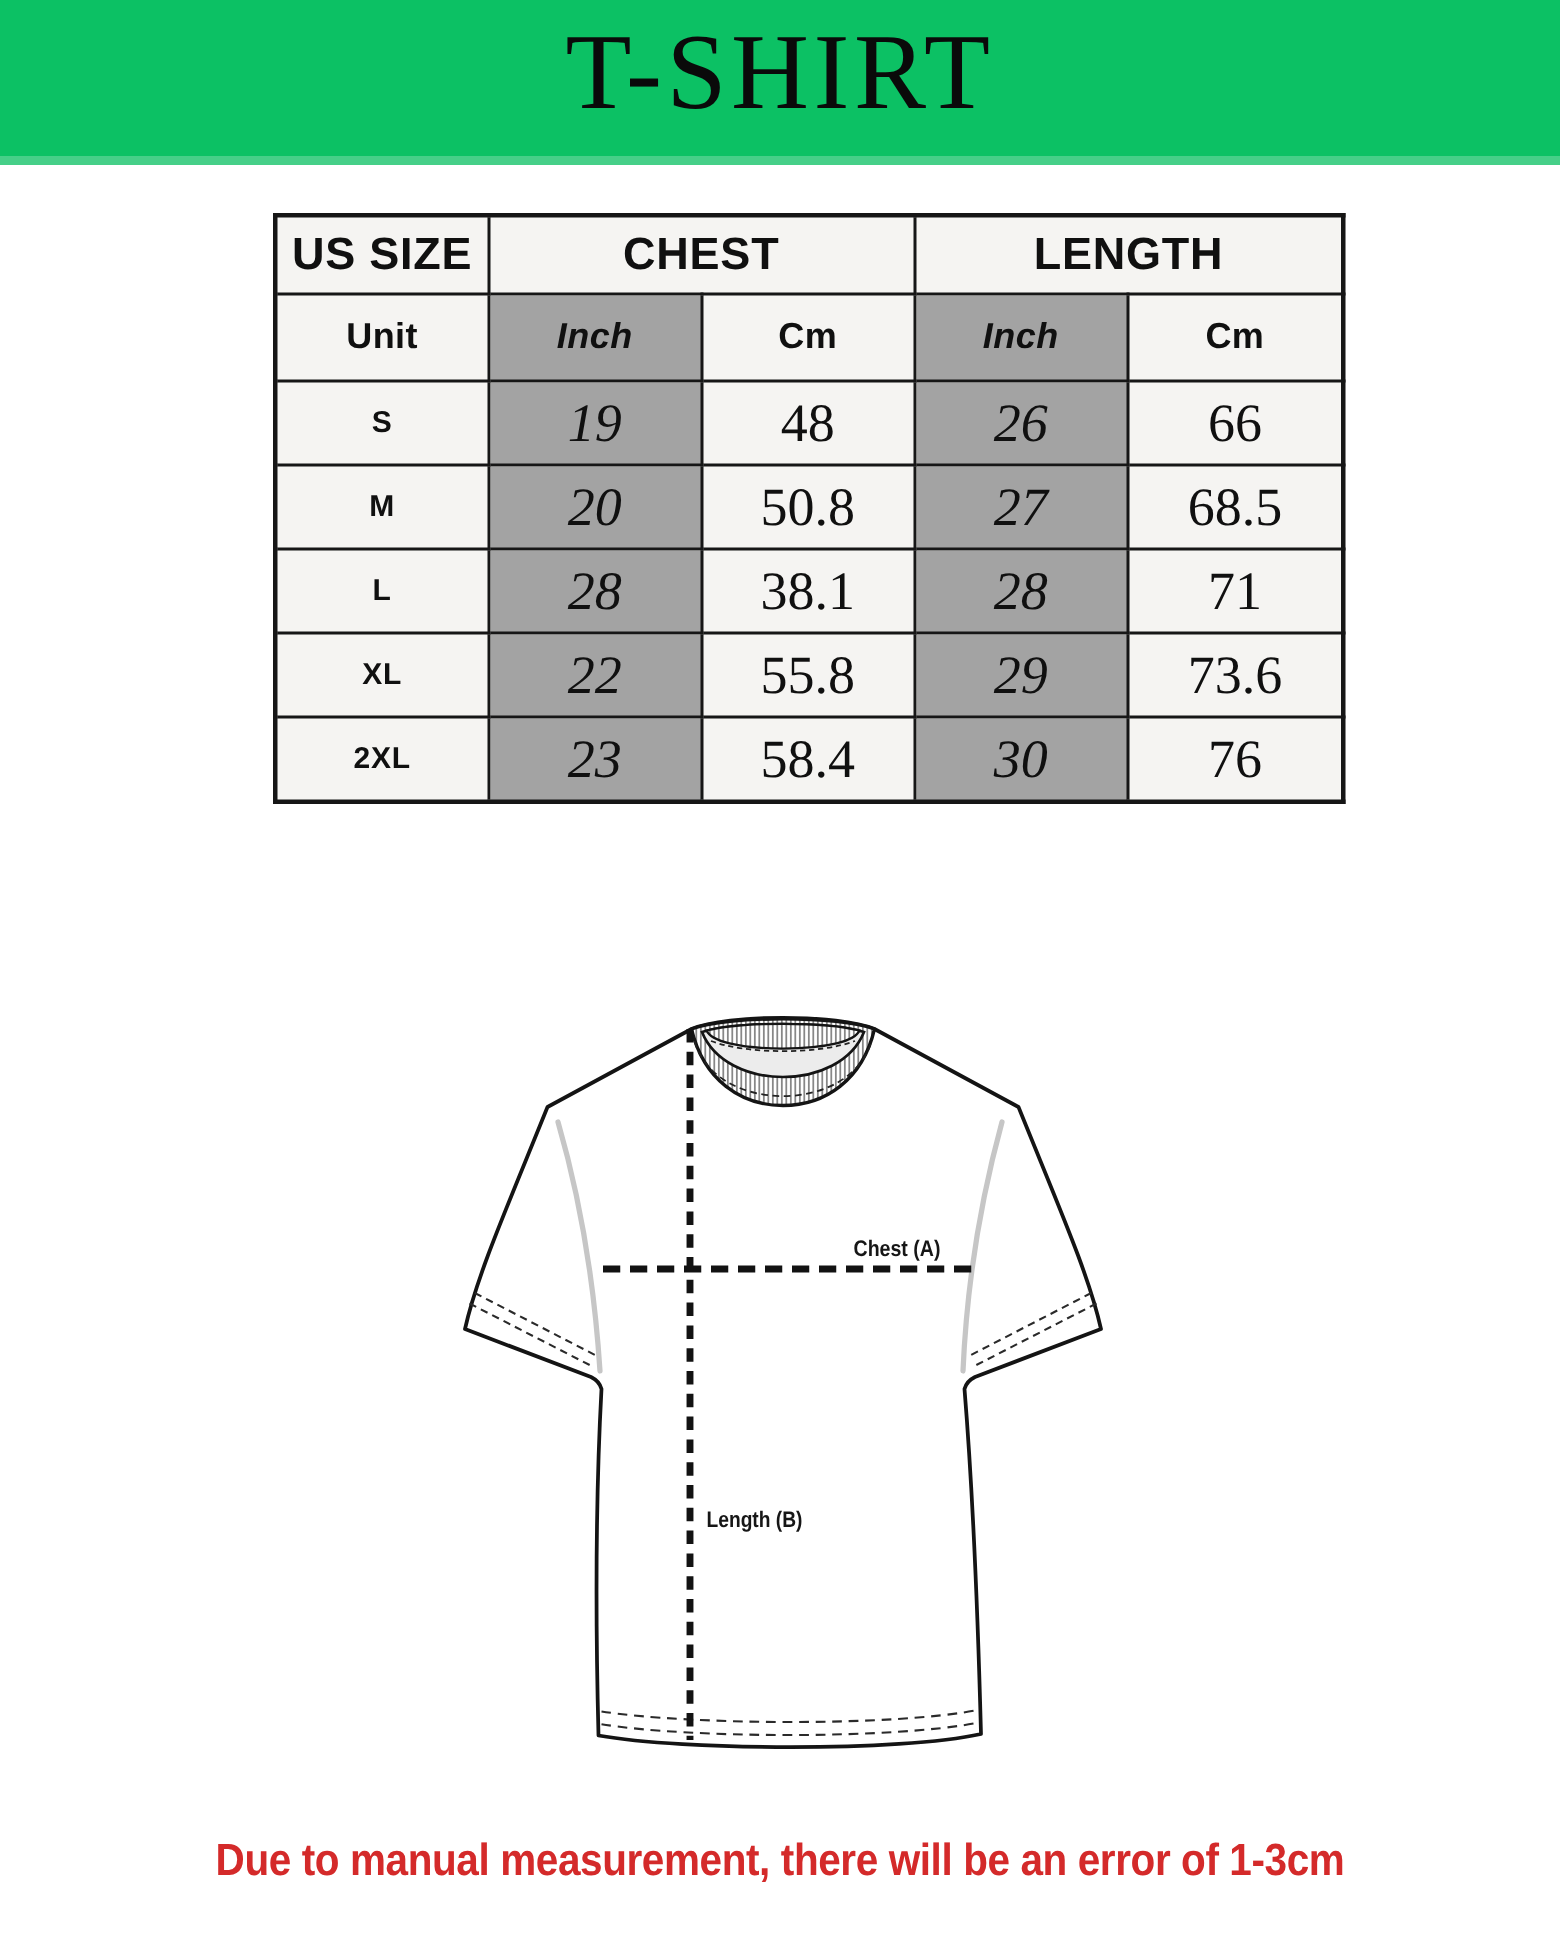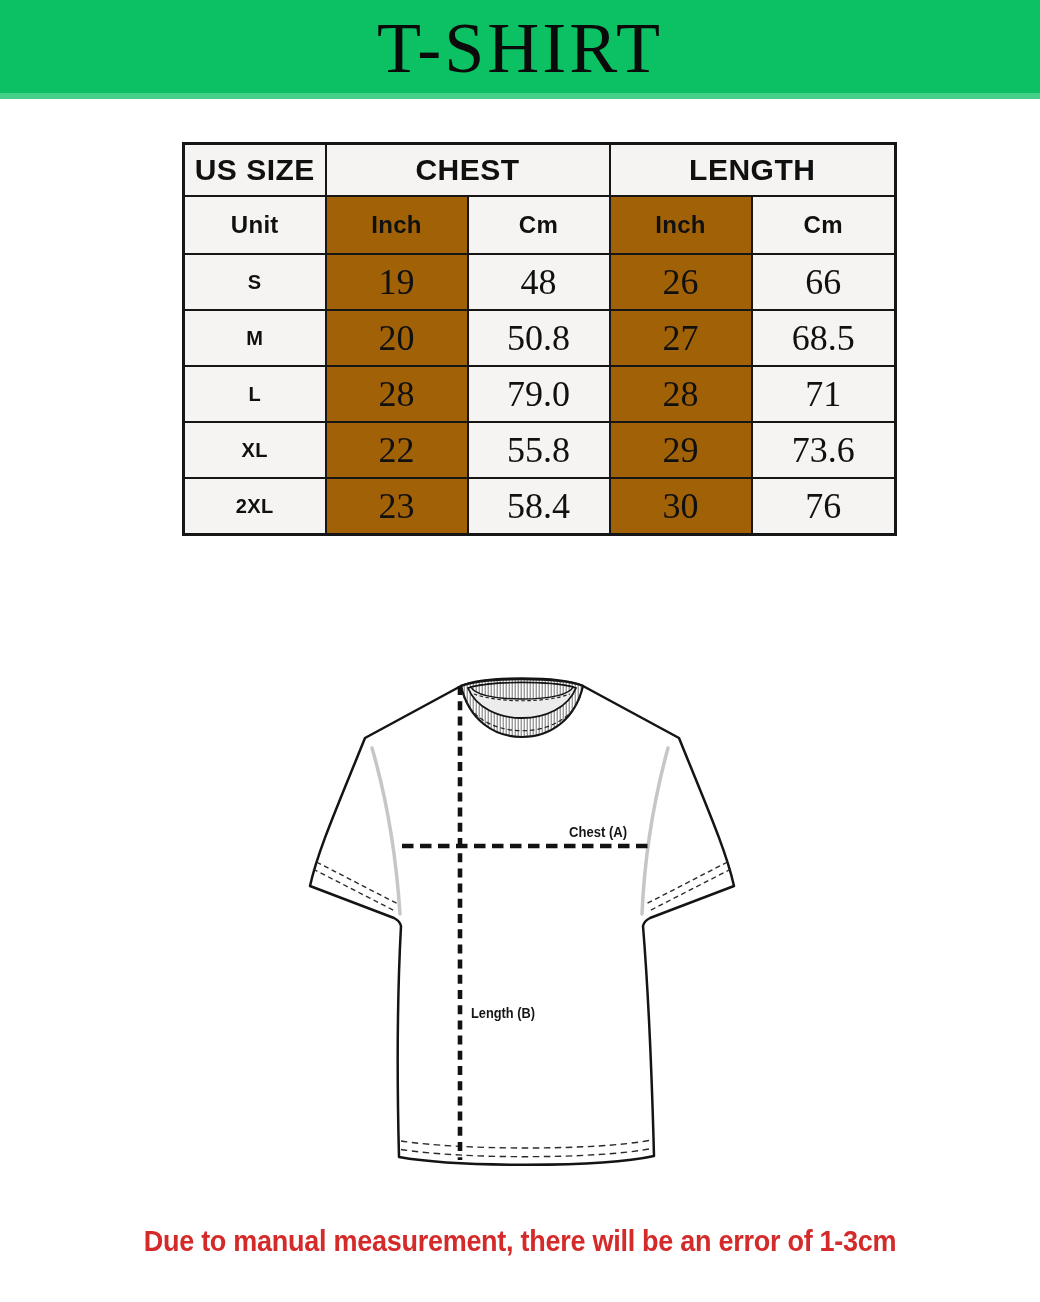--- a/index.html
+++ b/index.html
@@ -6,21 +6,21 @@
   .page{
     position:relative;
     width:1040px;height:1302px;
     background:#ffffff;
     overflow:hidden;
     font-family:"Liberation Sans",sans-serif;
   }
 
   
   .banner{
-    position:absolute;top:0;left:0;width:1040px;height:99px;
+    position:absolute;top:0;left:0;width:1040px;height:110px;
     background:#0cc164;
   }
   .banner-edge{
     position:absolute;bottom:0;left:0;width:100%;height:6px;
     background:#46cf88;
   }
   .title{
     margin:0;height:93px;line-height:97px;
     text-align:center;
     font-family:"Liberation Serif",serif;
@@ -38,21 +38,21 @@
     border:3px solid #161616;
     background:#f5f4f2;
   }
   .size-table th,.size-table td{
     border:2.5px solid #161616;
     background:#f5f4f2;
     text-align:center;vertical-align:middle;
     padding:0;color:#101010;
     overflow:hidden;white-space:nowrap;
   }
-  .size-table .col-inch{background:#a16207;}
+  .size-table .col-inch{background:#a3a3a3;font-style:italic;}
   .group-row th{height:50px;font-size:30px;font-weight:bold;letter-spacing:.5px;}
   .unit-row th{height:56px;font-size:24px;font-weight:bold;letter-spacing:.3px;}
   .size-table tbody td{height:54px;}
   td.size-label{font-size:20px;font-weight:bold;letter-spacing:.5px;}
   td.num{
     font-family:"Liberation Serif",serif;
     font-weight:400;font-size:36px;line-height:1;
   }
 
   
@@ -118,21 +118,21 @@
       <tr>
         <td class="size-label">M</td>
         <td class="num col-inch">20</td>
         <td class="num">50.8</td>
         <td class="num col-inch">27</td>
         <td class="num">68.5</td>
       </tr>
       <tr>
         <td class="size-label">L</td>
         <td class="num col-inch">28</td>
-        <td class="num">79.0</td>
+        <td class="num">38.1</td>
         <td class="num col-inch">28</td>
         <td class="num">71</td>
       </tr>
       <tr>
         <td class="size-label">XL</td>
         <td class="num col-inch">22</td>
         <td class="num">55.8</td>
         <td class="num col-inch">29</td>
         <td class="num">73.6</td>
       </tr>

